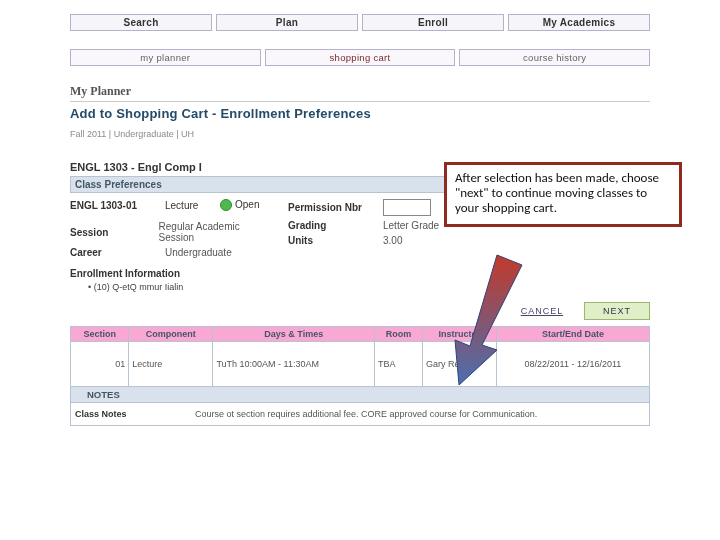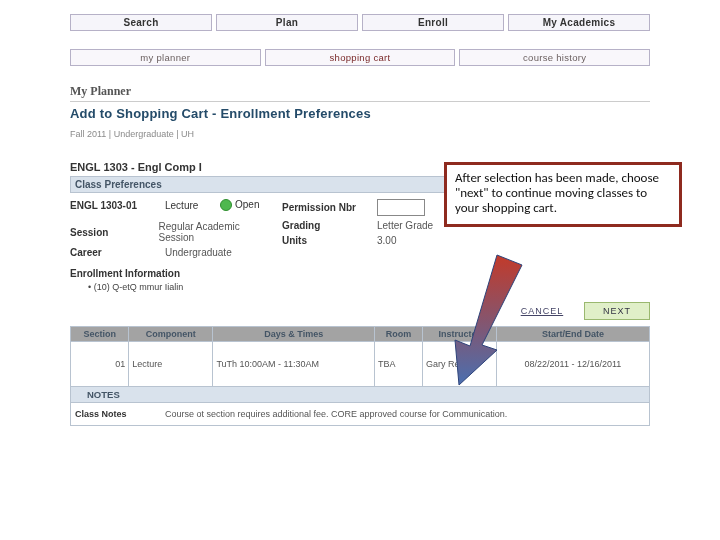--- a/index.html
+++ b/index.html
@@ -68,21 +68,21 @@
     background:#d9e2ec;
     color:#456;
     font-size:10px;
     font-weight:bold;
     padding:2px 4px;
     border:1px solid #b8c3d0;
     margin-bottom:6px;
   }
   .pref-area {
     display:flex;
-    gap:12px;
+    gap:18px;
     font-size:10px;
     margin-bottom:6px;
   }
   .pref-left { width:200px; }
   .pref-right { width:210px; }
   .row { display:flex; align-items:center; margin-bottom:4px; }
   .lbl { width:95px; color:#333; font-weight:bold;}
   .val { color:#555; }
   .open-dot {
     display:inline-block;
@@ -124,21 +124,21 @@
   }
   
   table.sched {
     clear:both;
     width:100%;
     border-collapse:collapse;
     font-size:9px;
     margin-top:4px;
   }
   table.sched th {
-    background:#a3a3a3;
+    background:#f9a8d4;
     color:#456;
     border:1px solid #b8c3d0;
     padding:2px 3px;
     font-weight:bold;
     text-align:center;
   }
   table.sched td {
     border:1px solid #b8c3d0;
     padding:17px 3px;
     color:#555;
@@ -154,20 +154,21 @@
     font-weight:bold;
     font-size:9.5px;
   }
   .notes-row {
     border:1px solid #b8c3d0;
     border-top:none;
     display:flex;
     padding:6px 4px;
     font-size:9px;
     color:#555;
+    gap:30px;
   }
   .notes-row .nlbl { width:90px;font-weight:bold;color:#333; }
   
   .callout {
     position:absolute;
     right:38px;
     top:162px;
     width:216px;
     background:#fff;
     border:3px solid #8e2a1f;

